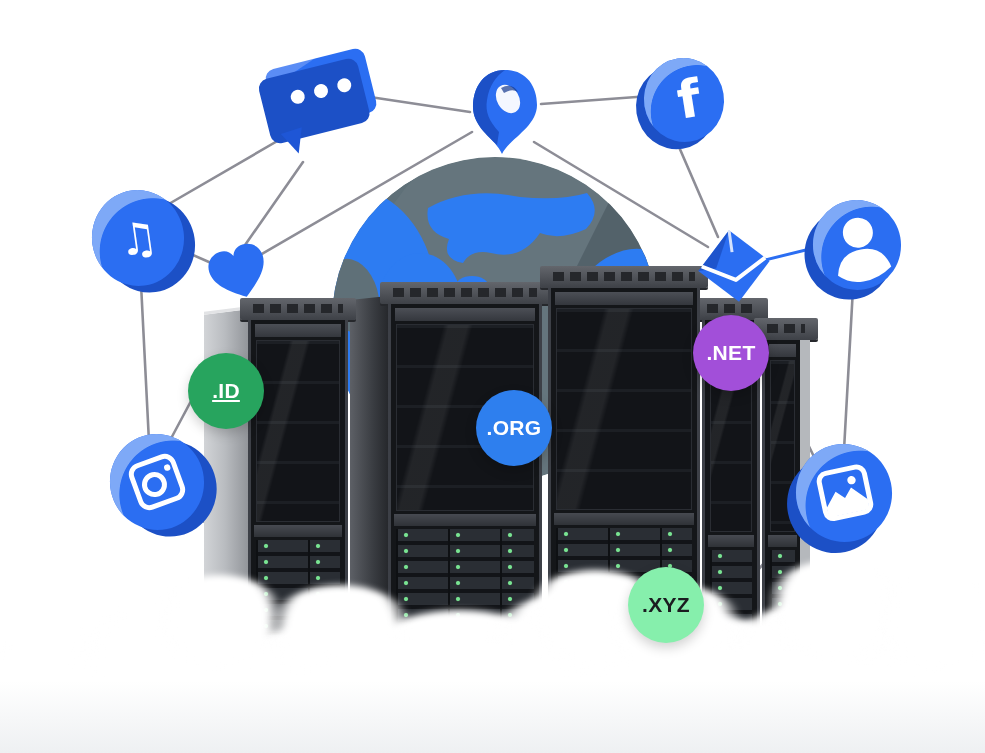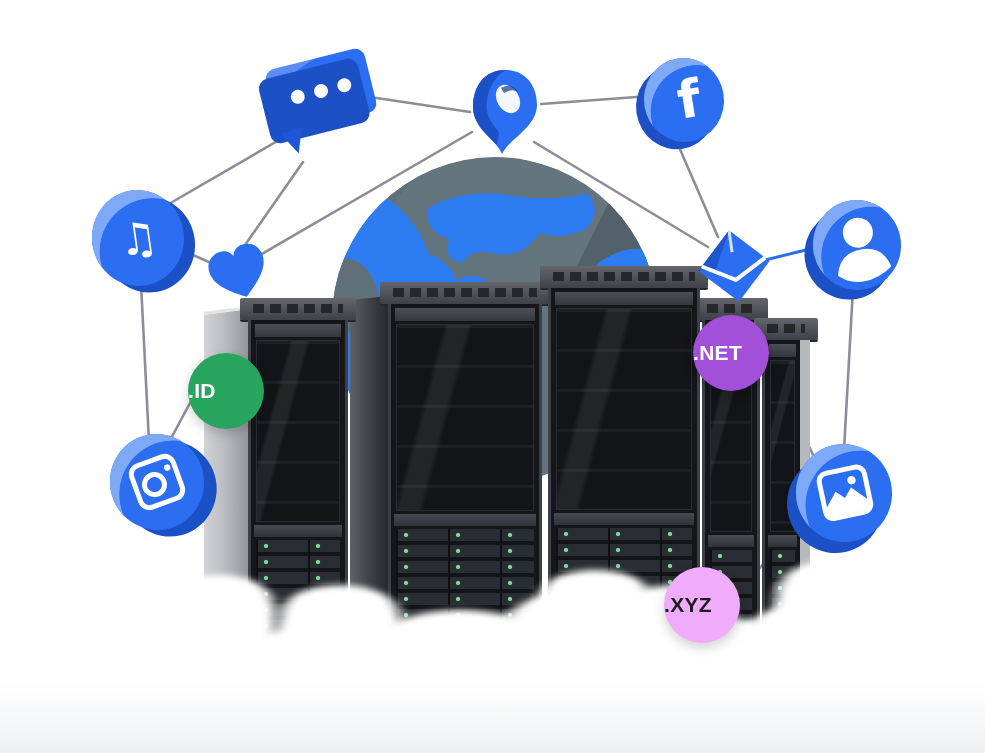--- a/index.html
+++ b/index.html
@@ -48,21 +48,21 @@
        background:linear-gradient(160deg,#5b8df5 0 18%,#2b6ef2 19%);transform:rotate(-14deg);}
   #chat .bubble::before{content:'';position:absolute;left:-9px;top:8px;width:102px;height:66px;
        border-radius:10px;background:#1c50c6;z-index:-1;}
   #chat .dots{position:absolute;inset:0;display:flex;gap:10px;align-items:center;justify-content:center;}
   #chat .dots i{width:14px;height:14px;border-radius:50%;background:#fff;}
   #chat .tail{position:absolute;left:22px;top:86px;width:0;height:0;transform:rotate(-18deg);
        border-left:11px solid rgba(0,0,0,0);border-right:11px solid rgba(0,0,0,0);border-top:24px solid #1e56d6;}
 
   
   .badge{position:absolute;width:76px;height:76px;border-radius:50%;display:flex;align-items:center;
-       justify-content:flex-start;font-weight:800;font-size:21px;letter-spacing:.3px;z-index:40;
+       justify-content:center;font-weight:800;font-size:21px;letter-spacing:.3px;z-index:40;
        box-shadow:0 5px 12px rgba(0,0,0,.18);}
 
   
   .puff{position:absolute;border-radius:50%;filter:blur(3px);z-index:30;
        background:radial-gradient(circle at 50% 42%,#ffffff 0 52%,rgba(255,255,255,0) 70%);}
   .puff.sh{background:radial-gradient(circle at 50% 45%,#d4d6db 0 50%,rgba(212,214,219,0) 70%);z-index:29;}
   #cloudbase{position:absolute;left:0;right:0;bottom:0;height:130px;z-index:31;
        background:linear-gradient(180deg,rgba(255,255,255,0) 0,#ffffff 45%,#eef0f2 100%);}
 </style>
 </head>
@@ -242,27 +242,30 @@
   <div class="iso" style="left:796px;top:444px;width:96px;height:98px;transform:rotate(-12deg);">
     <div class="depth" style="transform:translate(-11px,9px);"></div>
     <div class="face"></div>
     <svg class="glyph" viewBox="0 0 96 98">
       <rect x="26" y="26" width="46" height="46" rx="8" fill="none" stroke="#fff" stroke-width="5"></rect>
       <path d="M28,60 L40,46 L48,54 L56,45 L70,60 L70,64 Q70,70 64,70 L34,70 Q28,70 28,64 Z" fill="#fff"></path>
       <circle cx="58" cy="38" r="4.2" fill="#fff"></circle>
     </svg>
   </div>
 
-  <div class="badge" style="left: 188px; top: 353px; background: rgb(39, 164, 94); color: rgb(255, 255, 255);">
+  <div class="badge" style="left: 188px; top: 353px; background: rgb(39, 164, 94); color: rgb(255, 255, 255); text-decoration: underline;">
       <span>.ID</span>
+    </div>
+  <div class="badge" style="left: 476px; top: 390px; background: rgb(46, 127, 238); color: rgb(255, 255, 255);">
+      <span>.ORG</span>
     </div>
   <div class="badge" style="left: 693px; top: 315px; background: rgb(162, 79, 217); color: rgb(255, 255, 255);">
       <span>.NET</span>
     </div>
-  <div class="badge" style="left: 664px; top: 567px; background: #f0abfc; color: rgb(27, 28, 32);">
+  <div class="badge" style="left: 628px; top: 567px; background: #86efac; color: rgb(27, 28, 32);">
       <span>.XYZ</span>
     </div>
 
   <div id="clouds">
       <div class="puff sh" style="left: 120px; top: 655px; width: 300px; height: 180px;"></div>
       <div class="puff sh" style="left: 420px; top: 665px; width: 320px; height: 190px;"></div>
       <div class="puff sh" style="left: 700px; top: 650px; width: 320px; height: 190px;"></div>
       <div class="puff" style="left: -60px; top: 630px; width: 280px; height: 190px;"></div>
       <div class="puff" style="left: 60px; top: 600px; width: 240px; height: 170px;"></div>
       <div class="puff" style="left: 180px; top: 625px; width: 300px; height: 200px;"></div>

